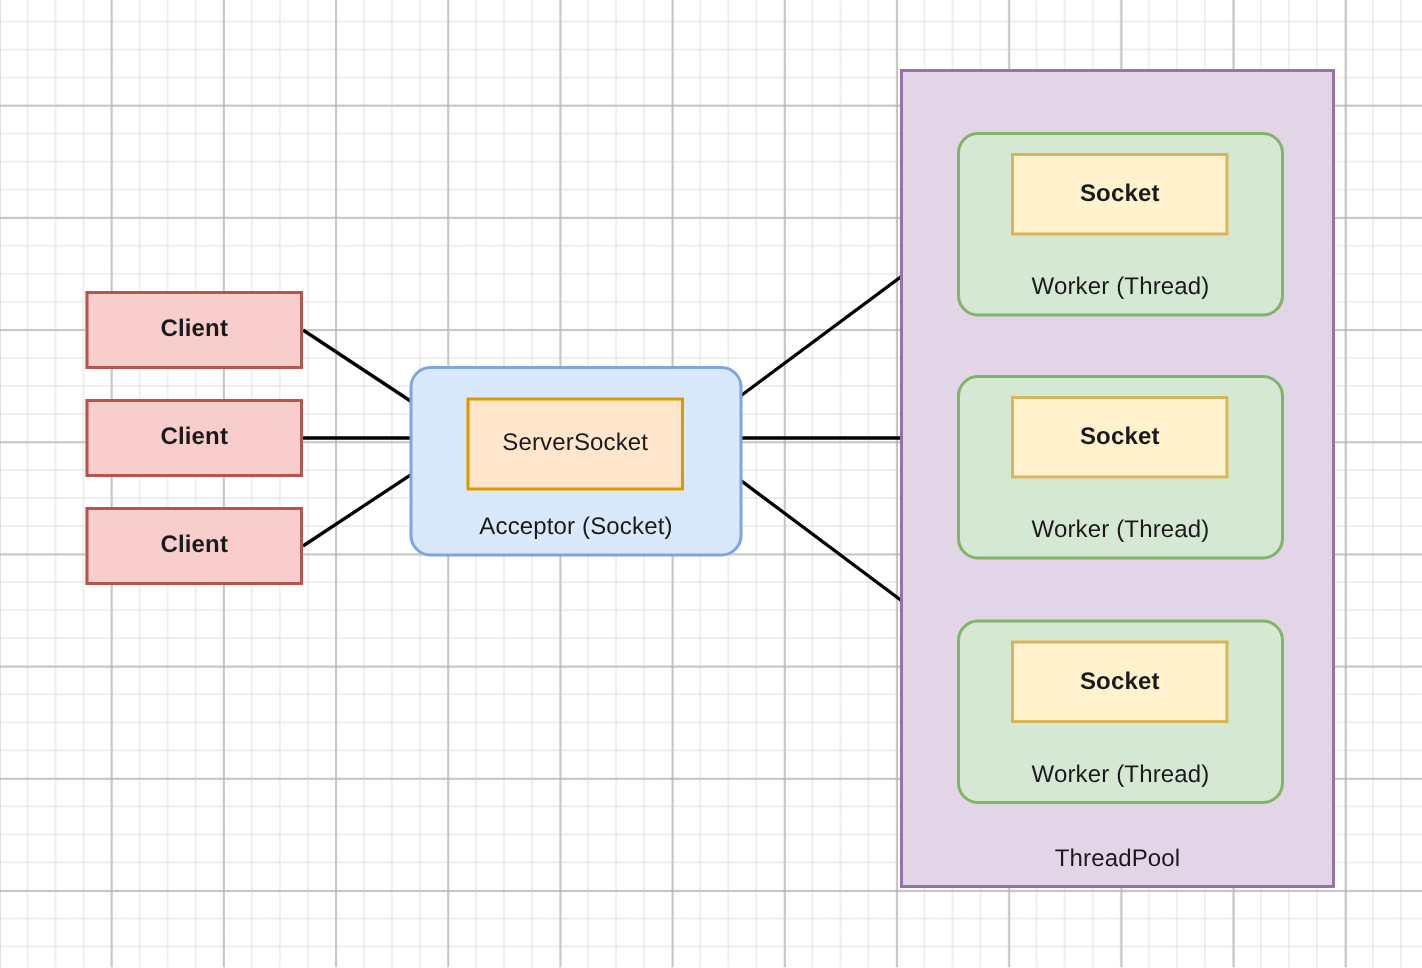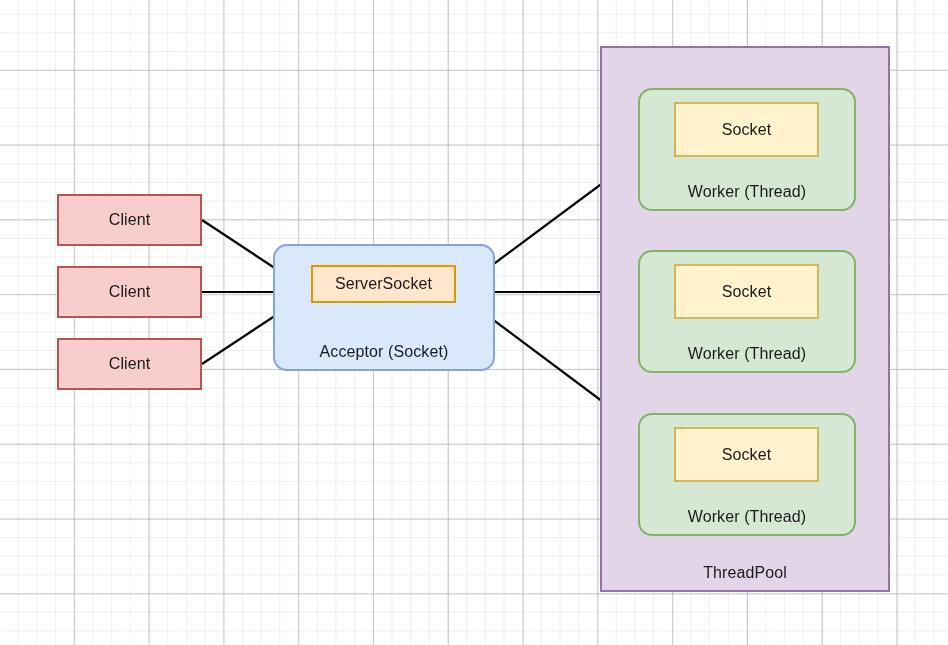--- a/index.html
+++ b/index.html
@@ -33,20 +33,21 @@
     align-items: center;
     justify-content: center;
     color: #1a1a1a;
     font-size: 16px;
     line-height: 1.2;
     letter-spacing: 0.1px;
   }
   .client {
     background: #f8cecc;
     border: 2px solid #b85450;
+    font-weight: bold;
   }
   .acceptor {
     background: #dae8fc;
     border: 2px solid #7ea6e0;
     border-radius: 14px;
     align-items: flex-end;
     padding-bottom: 8px;
   }
   .serversocket {
     background: #ffe6cc;
@@ -61,20 +62,21 @@
   .worker {
     background: #d5e8d4;
     border: 2px solid #82b366;
     border-radius: 14px;
     align-items: flex-end;
     padding-bottom: 8px;
   }
   .socket {
     background: #fff2cc;
     border: 2px solid #d6b656;
+    font-weight: bold;
   }
   #edges {
     position: absolute;
     left: 0; top: 0;
     width: 948px;
     height: 645px;
     pointer-events: none;
   }
   .edge-line {
     stroke: #000000;
@@ -109,21 +111,21 @@
   <div class="node client" id="client-2" style="left: 57px; top: 266px; width: 145px; height: 52px;">
     <span>Client</span>
   </div>
   <div class="node client" id="client-3" style="left: 57px; top: 338px; width: 145px; height: 52px;">
     <span>Client</span>
   </div>
 
   <div class="node acceptor" id="acceptor" style="left: 273px; top: 244px; width: 222px; height: 127px;">
     <span>Acceptor (Socket)</span>
   </div>
-  <div class="node serversocket" id="serversocket" style="left: 311px; top: 265px; width: 145px; height: 38px;">
+  <div class="node serversocket" id="serversocket" style="left: 311px; top: 265px; width: 145px; height: 62px;">
     <span>ServerSocket</span>
   </div>
 
   <div class="node threadpool" id="threadpool" style="left: 600px; top: 46px; width: 290px; height: 546px;">
     <span>ThreadPool</span>
   </div>
 
   <div class="node worker" id="worker-1" style="left: 638px; top: 88px; width: 218px; height: 123px;">
     <span>Worker (Thread)</span>
   </div>

